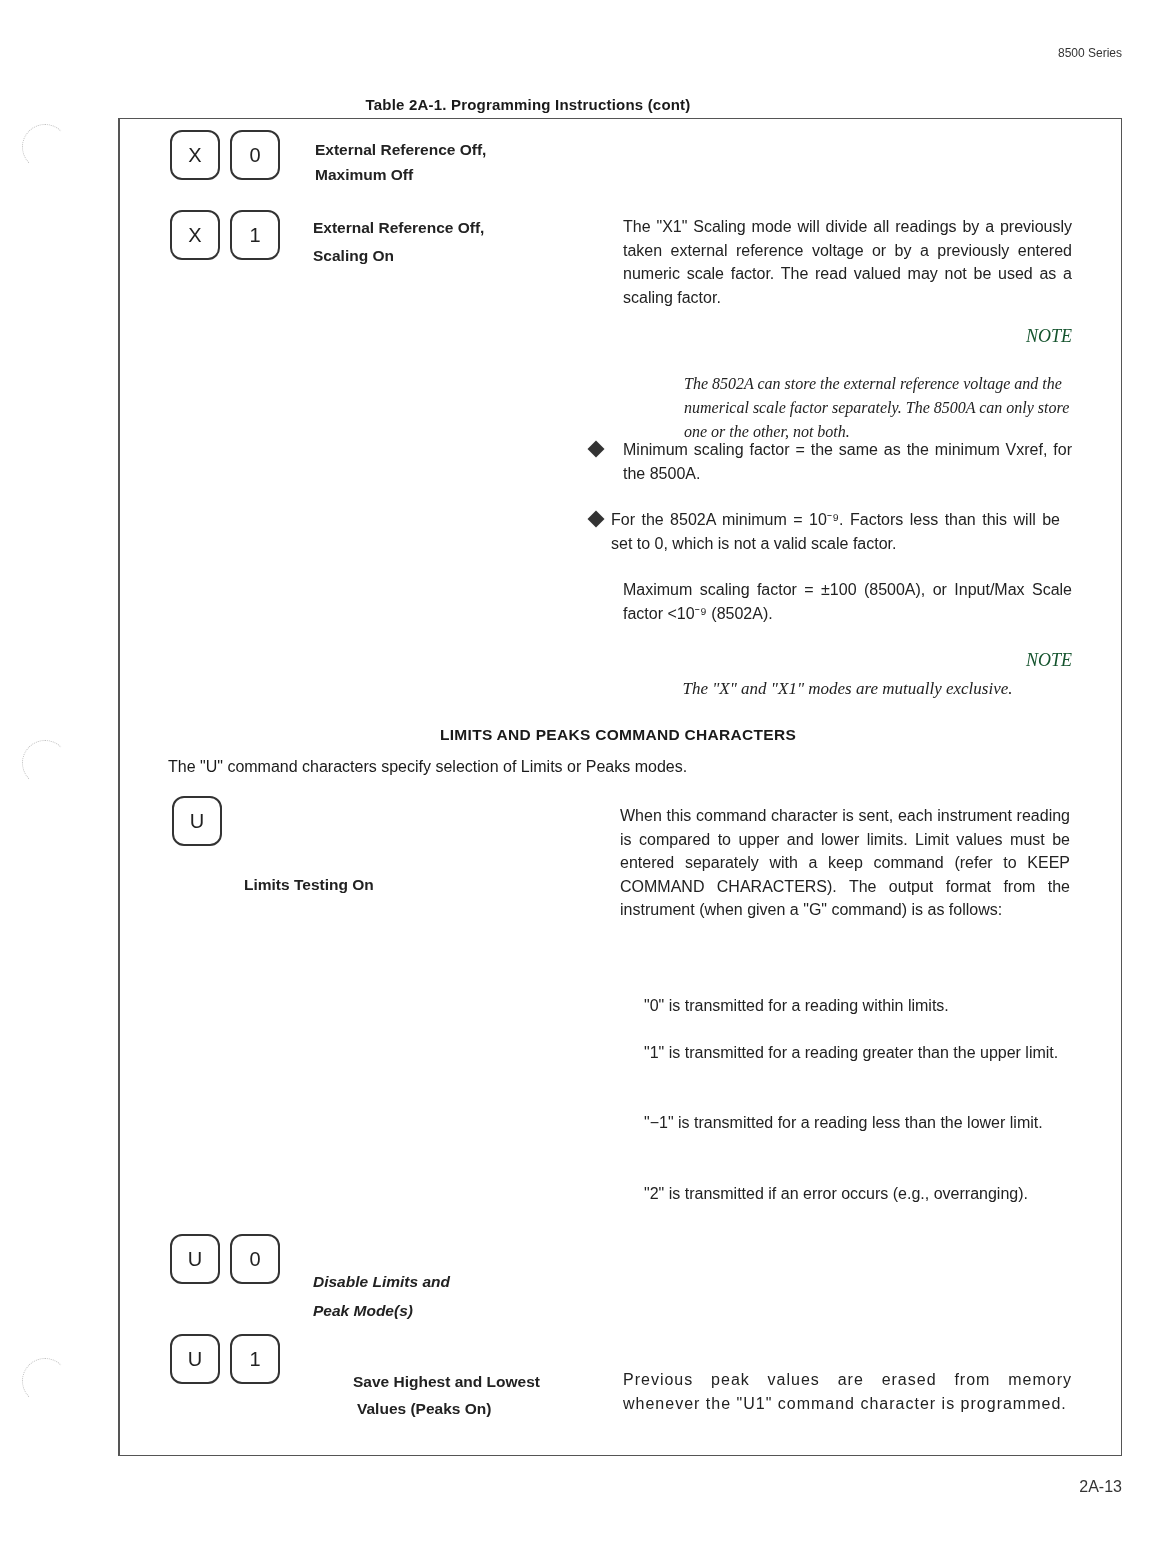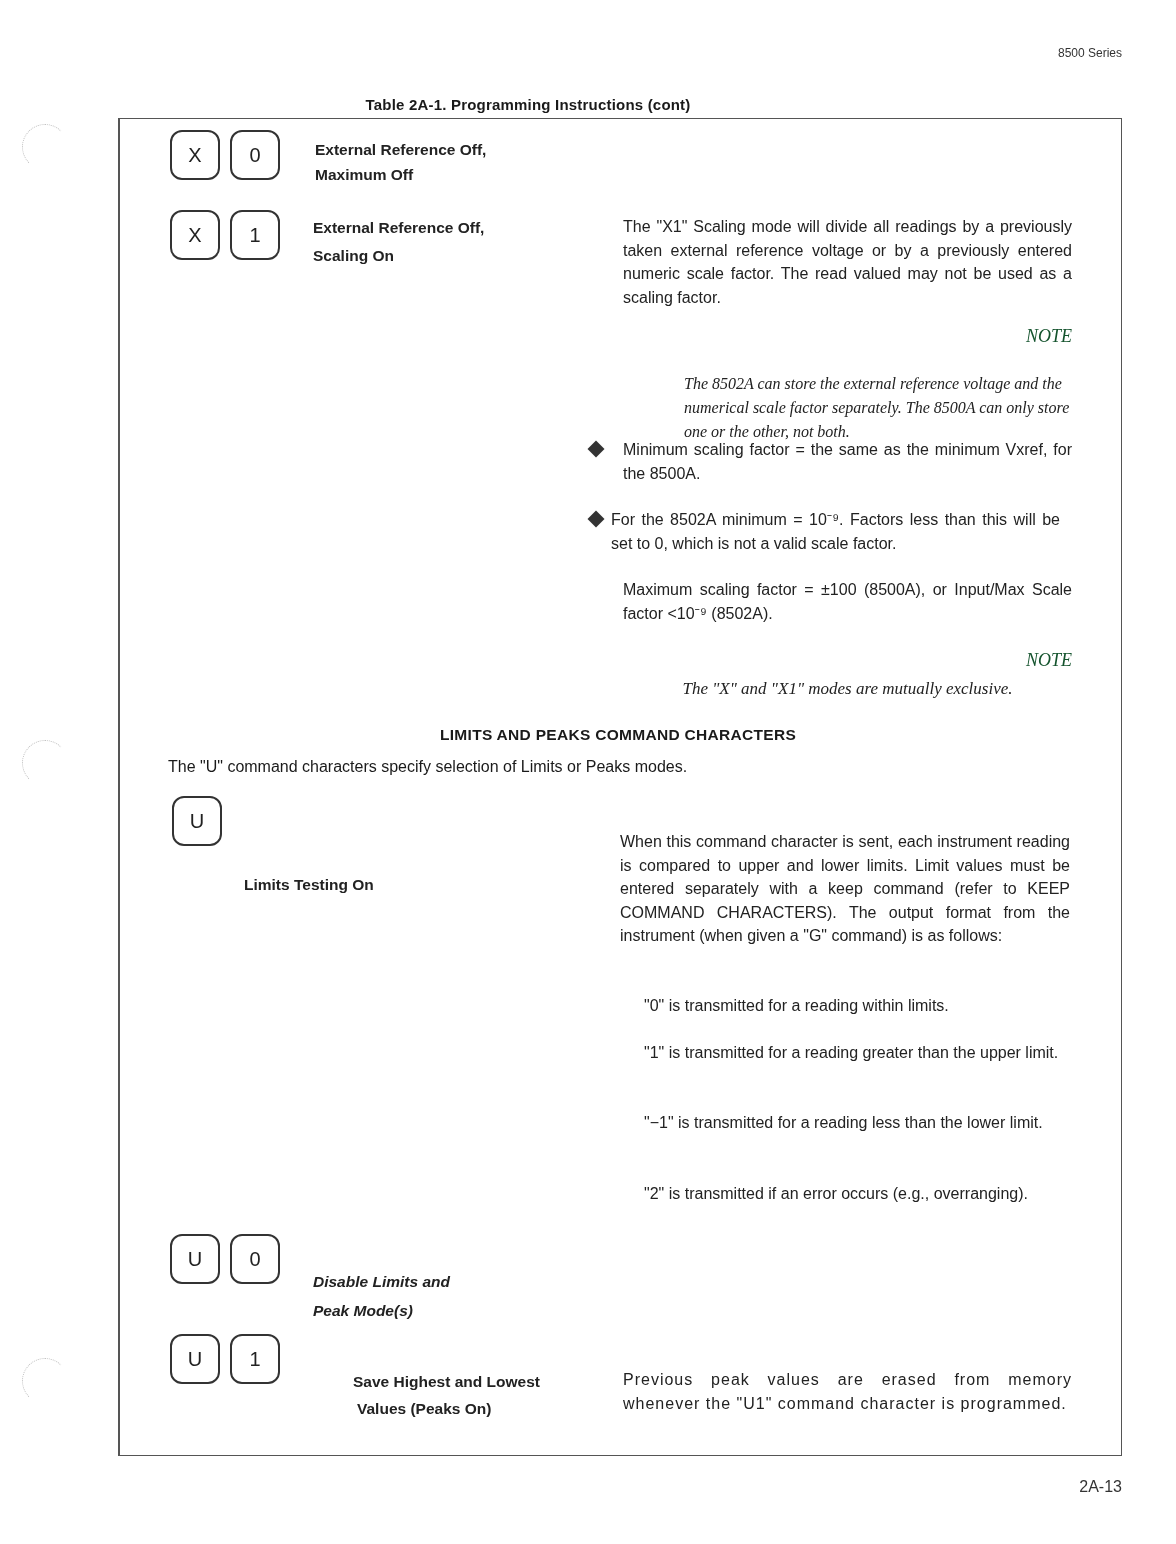--- a/index.html
+++ b/index.html
@@ -57,21 +57,21 @@
 <div class="abs body" style="left:623px;top:578px;width:449px;">Maximum scaling factor = ±100 (8500A), or Input/Max Scale factor &lt;10⁻⁹ (8502A).</div>
 
 <div class="abs note-title" style="left:623px;top:650px;width:449px;">NOTE</div>
 <div class="abs note-text" style="left:623px;top:677px;width:449px;text-align:center;font-size:17px;">The "X" and "X1" modes are mutually exclusive.</div>
 
 <div class="abs section-head">LIMITS AND PEAKS COMMAND CHARACTERS</div>
 <div class="abs intro">The "U" command characters specify selection of Limits or Peaks modes.</div>
 
 <div class="key" style="left:172px;top:796px;">U</div>
 <div class="abs label" style="left:244px;top:828px;margin-top:44px;">Limits Testing On</div>
-<div class="abs body" style="left:620px;top:830px;width:450px;">When this command character is sent, each instrument reading is compared to upper and lower limits. Limit values must be entered separately with a keep command (refer to KEEP COMMAND CHARACTERS). The output format from the instrument (when given a "G" command) is as follows:</div>
+<div class="abs body" style="left:620px;top:804px;width:450px;">When this command character is sent, each instrument reading is compared to upper and lower limits. Limit values must be entered separately with a keep command (refer to KEEP COMMAND CHARACTERS). The output format from the instrument (when given a "G" command) is as follows:</div>
 <div class="abs body" style="left:644px;top:994px;width:426px;">"0" is transmitted for a reading within limits.</div>
 <div class="abs body" style="left:644px;top:1041px;width:426px;">"1" is transmitted for a reading greater than the upper limit.</div>
 <div class="abs body" style="left:644px;top:1111px;width:426px;">"−1" is transmitted for a reading less than the lower limit.</div>
 <div class="abs body" style="left:644px;top:1182px;width:426px;">"2" is transmitted if an error occurs (e.g., overranging).</div>
 
 <div class="key" style="left:170px;top:1234px;">U</div>
 <div class="key" style="left:230px;top:1234px;">0</div>
 <div class="abs label" style="left:313px;top:1267px;line-height:29px;font-style:italic;">
   <div>Disable Limits and</div>
   <div>Peak Mode(s)</div>

